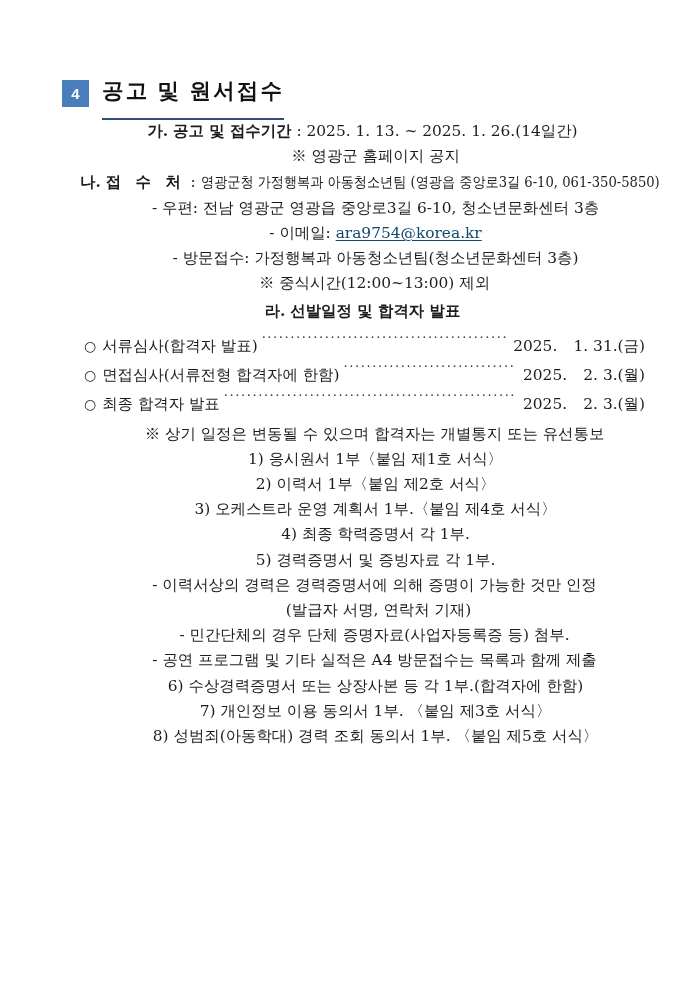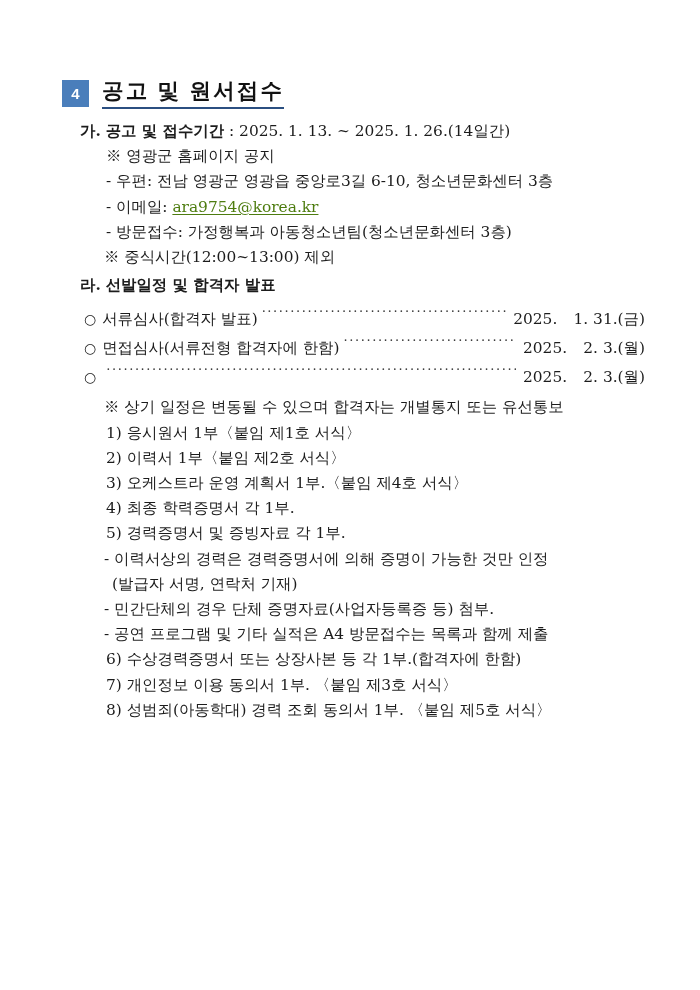--- a/index.html
+++ b/index.html
@@ -39,38 +39,39 @@
     font-family: "Liberation Sans", "DejaVu Sans", sans-serif;
     font-weight: bold;
     font-size: 15px;
     line-height: 27px;
     text-align: center;
     flex: 0 0 auto;
     margin-top: 2px;
   }
   .heading-title-wrap {
     margin-left: 13px;
-    padding-bottom: 3px;
+    padding-bottom: 14px;
     border-bottom: 2.2px solid #2b4f81;
   }
   .heading-title {
     font-family: "Liberation Sans", "DejaVu Sans", sans-serif;
     font-weight: bold;
     font-size: 21.5px;
     line-height: 26px;
     letter-spacing: 2.2px;
     color: #111111;
     white-space: nowrap;
   }
 
   
   .ln {
     font-size: 15.4px;
     line-height: 25.2px;
     white-space: nowrap;
+    text-align: center;
   }
   .bold {
     font-weight: bold;
   }
   .spaced {
     letter-spacing: 4.6px;
   }
   .condensed {
     font-size: 14.6px;
     transform: scaleX(0.9);
@@ -80,21 +81,21 @@
   .i1  { margin-left: 18px; }
   .i3  { margin-left: 44px; }
   .i4  { margin-left: 42px; }
   .i5  { margin-left: 50px; }
 
   .gap-sm { margin-top: 3px; }
   .gap-md { margin-top: 7px; }
 
   
   .maillink {
-    color: #4d7c0f;
+    color: #0c4a6e;
     text-underline-offset: 2px;
   }
 
   
   .sched {
     display: flex;
     align-items: baseline;
     font-size: 15.4px;
     line-height: 29px;
     margin-left: 22px;
@@ -153,20 +154,26 @@
   </div>
 
   <div class="ln i1">
     <span class="bold">가.</span>
     <span class="bold">공고 및 접수기간</span>
     <span>:</span>
     <span>2025. 1. 13. ~ 2025. 1. 26.(14일간)</span>
   </div>
   <div class="ln i3">※ 영광군 홈페이지 공지</div>
 
+  <div class="ln i1">
+    <span class="bold">나.</span>
+    <span class="bold spaced">접 수 처</span>
+    <span>:</span>
+    <span class="condensed">영광군청 가정행복과 아동청소년팀 (영광읍 중앙로3길 6-10,  061-350-5850)</span>
+  </div>
 
 
   <div class="ln i3">
     <span>-</span>
     <span>우편:</span>
     <span>전남 영광군 영광읍 중앙로3길 6-10, 청소년문화센터 3층</span>
   </div>
 
   <div class="ln i3">
     <span>-</span>
@@ -206,20 +213,21 @@
       <span class="sched-dots"></span>
       <span class="sched-date">
         <span>2025.</span>
         <span class="dnum">2.</span>
         <span>3.(월)</span>
       </span>
     </div>
 
     <div class="sched">
       <span class="sched-mark">○</span>
+      <span class="sched-label">최종 합격자 발표</span>
       <span class="sched-dots"></span>
       <span class="sched-date">
         <span>2025.</span>
         <span class="dnum">2.</span>
         <span>3.(월)</span>
       </span>
     </div>
 
   </div>
 

